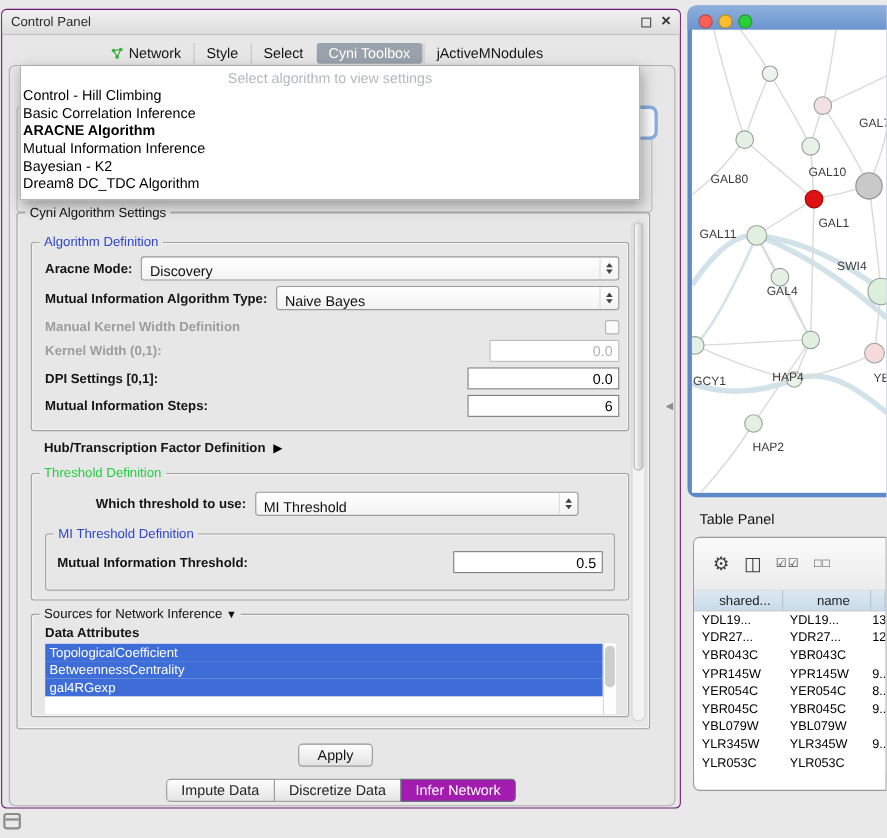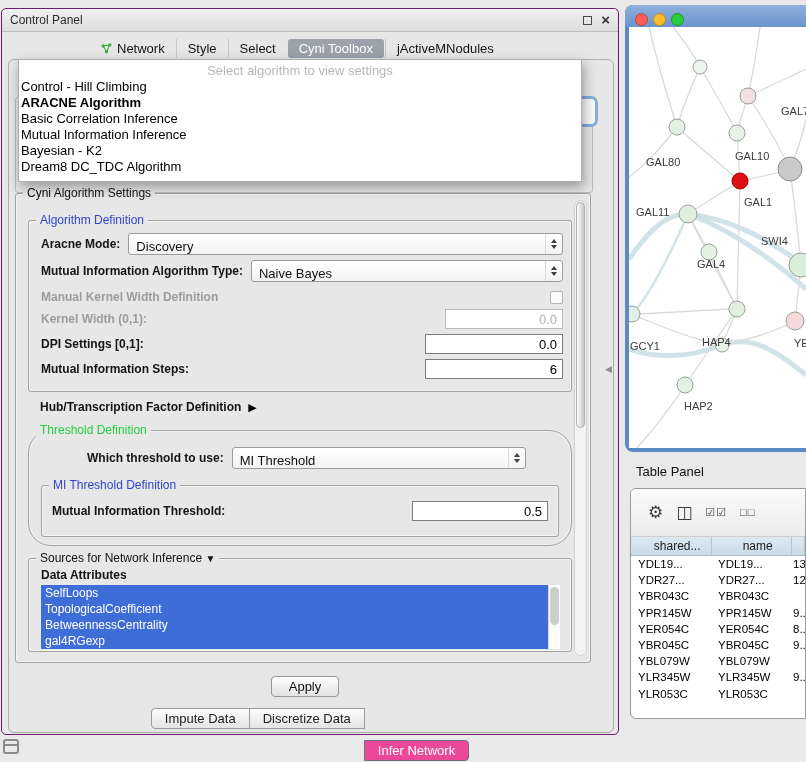--- a/index.html
+++ b/index.html
@@ -35,21 +35,21 @@
   .group { position:absolute; border:1px solid #a2a2a2; border-radius:3px; box-shadow:inset 0 0 0 1px rgba(255,255,255,.55); }
   .group-title { position:absolute; top:-8px; left:7px; background:#e7e7e7; padding:0 4px; font-size:12px; line-height:14px; color:#111; white-space:nowrap; }
   .gt-blue { color:var(--title-blue,#2f46cc); }
   .gt-green { color:var(--title-green,#23cf42); }
 
   #settings-group { left:13px; top:184px; width:576px; height:470px; z-index:3; background:#e7e7e7;padding-left:16px; }
   .vscroll { position:absolute; top:6px; right:3px; bottom:6px; width:13px; background:#f3f3f3; border:1px solid #d2d2d2; border-radius:7px; }
   .vscroll .thumb { position:absolute; top:1px; left:1px; right:1px; height:226px; background:linear-gradient(90deg,#fdfdfd,#c7c7c7); border:1px solid #aeaeae; border-radius:6px; }
 
   #algdef-group { left:12px; top:26px; width:544px; height:172px; }
-  #threshold-group { left:12px; top:236px; width:544px; height:116px;border-radius:23px; }
+  #threshold-group { left:12px; top:236px; width:544px; height:116px; }
   #mi-group { left:12px; top:54px; width:518px; height:52px; }
   #sources-group { left:12px; top:364px; width:544px; height:94px; }
 
   .frow { display:flex; align-items:center; margin:5px 8px 0 12px; }
   .flabel { font-size:12px; font-weight:bold; color:#141414; white-space:nowrap; }
   .flabel.dis { color:#9c9c9c; }
   .fspace { flex:1; }
 
   .combo { height:22px; background:linear-gradient(#ffffff,#f3f3f3); border:1px solid #9b9b9b; border-radius:3px; display:flex; align-items:flex-end; font-size:13px; color:#101010; padding-left:7px; }
   .combo .arrows { margin-left:auto; width:17px; align-self:stretch; display:flex; flex-direction:column; align-items:center; justify-content:center; gap:2px; border-left:1px solid #dcdcdc; }
@@ -69,21 +69,21 @@
   .attr-item { height:16px; line-height:16px; font-size:12px; color:#fff; background:var(--sel-blue,#3e6dd8); padding-left:4px; white-space:nowrap; }
   .list-scroll { width:12px; background:#fdfdfd; border-left:1px solid #d8d8d8; position:relative; }
   .list-thumb { position:absolute; top:2px; left:1px; right:1px; height:38px; background:#cdcdcd; border-radius:5px; }
 
   #apply-btn { position:absolute; left:269px; top:667px; width:68px; height:21px; background:linear-gradient(#fefefe,#e2e2e2); border:1px solid #989898; border-radius:4px; font-size:13px; text-align:center; line-height:19px; color:#111; z-index:3; }
 
   #bottom-tabs { position:absolute; left:0; top:699px; width:100%; display:flex; justify-content:center; z-index:3; }
   .btab { height:21px; line-height:19px; padding:0 13px; font-size:13px; background:linear-gradient(#fdfdfd,#e4e4e4); border:1px solid #9c9c9c; color:#222; margin-left:-1px; white-space:nowrap; }
   .btab:first-child { border-radius:4px 0 0 4px; margin-left:0; }
   .btab:last-child { border-radius:0 4px 4px 0; }
-  .btab.active { background:#ec4899; color:#fff; border-color:#68737e;margin-top:32px; }
+  .btab.active { background:#a21caf; color:#fff; border-color:#68737e; }
 
   #splitter-arrow { position:absolute; left:605px; top:364px; font-size:9px; color:#8c8c8c; z-index:4; }
 
   
   #net-window { position:absolute; left:625px; top:5px; width:181px; height:447px; background:#5d89c9; border-radius:8px 0 0 8px; }
   .net-titlebar { position:absolute; left:0; top:0; right:0; height:22px; background:linear-gradient(#8fb0dc,#6b94ce); border-radius:8px 0 0 0; }
   .tl { position:absolute; top:8px; width:13px; height:13px; border-radius:50%; border:1px solid rgba(0,0,0,.25); }
   .tl-red { left:10px; } .tl-yellow { left:28px; } .tl-green { left:46px; }
   #net-canvas { position:absolute; left:4px; top:22px; right:0; bottom:4px; background:#fff; overflow:hidden; }
 
@@ -142,22 +142,22 @@
         <span>jActiveMNodules</span>
       </div>
     </div>
   <div id="hidden-group"></div>
   <div id="focus-button"></div>
 
   <div id="algo-dropdown">
     <div class="dd-placeholder">Select algorithm to view settings</div>
     <div>
         <div class="dd-option">Control - Hill Climbing</div>
+        <div class="dd-option">Basic Correlation Inference</div>
         <div class="dd-option selected">ARACNE Algorithm</div>
-        <div class="dd-option">Basic Correlation Inference</div>
         <div class="dd-option">Mutual Information Inference</div>
         <div class="dd-option">Bayesian - K2</div>
         <div class="dd-option">Dream8 DC_TDC Algorithm</div>
       </div>
   </div>
 
   <div id="settings-group" class="group">
     <span class="group-title">Cyni Algorithm Settings</span>
     <div class="vscroll">
       <div class="thumb"></div>
@@ -235,21 +235,20 @@
     </div>
 
     <div id="sources-group" class="group">
       <span class="group-title">
         <span>Sources for Network Inference</span>
         <span style="font-size:10px">▼</span>
       </span>
       <div class="flabel" id="attr-label">Data Attributes</div>
       <div class="attr-list">
         <div class="attr-items">
-            <div class="attr-item">SelfLoops</div>
             <div class="attr-item">TopologicalCoefficient</div>
             <div class="attr-item">BetweennessCentrality</div>
             <div class="attr-item">gal4RGexp</div>
           </div>
         <div class="list-scroll">
           <div class="list-thumb"></div>
         </div>
       </div>
     </div>
   </div>

